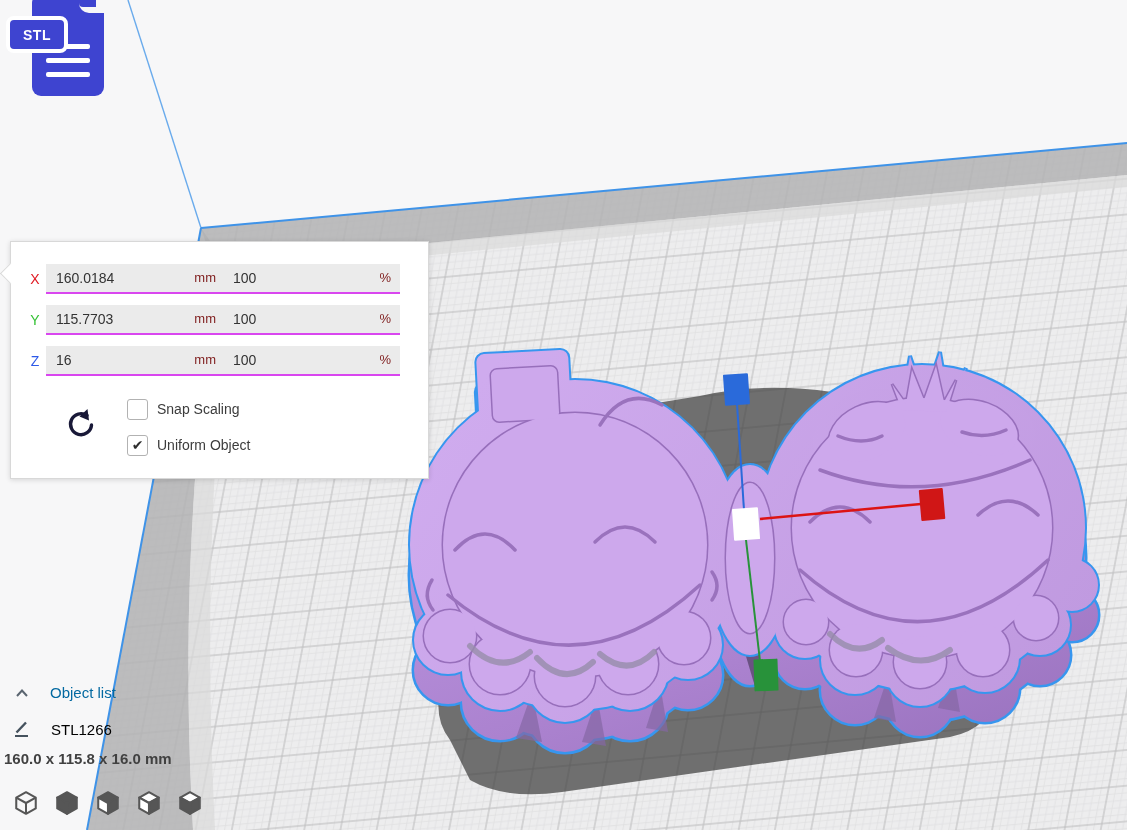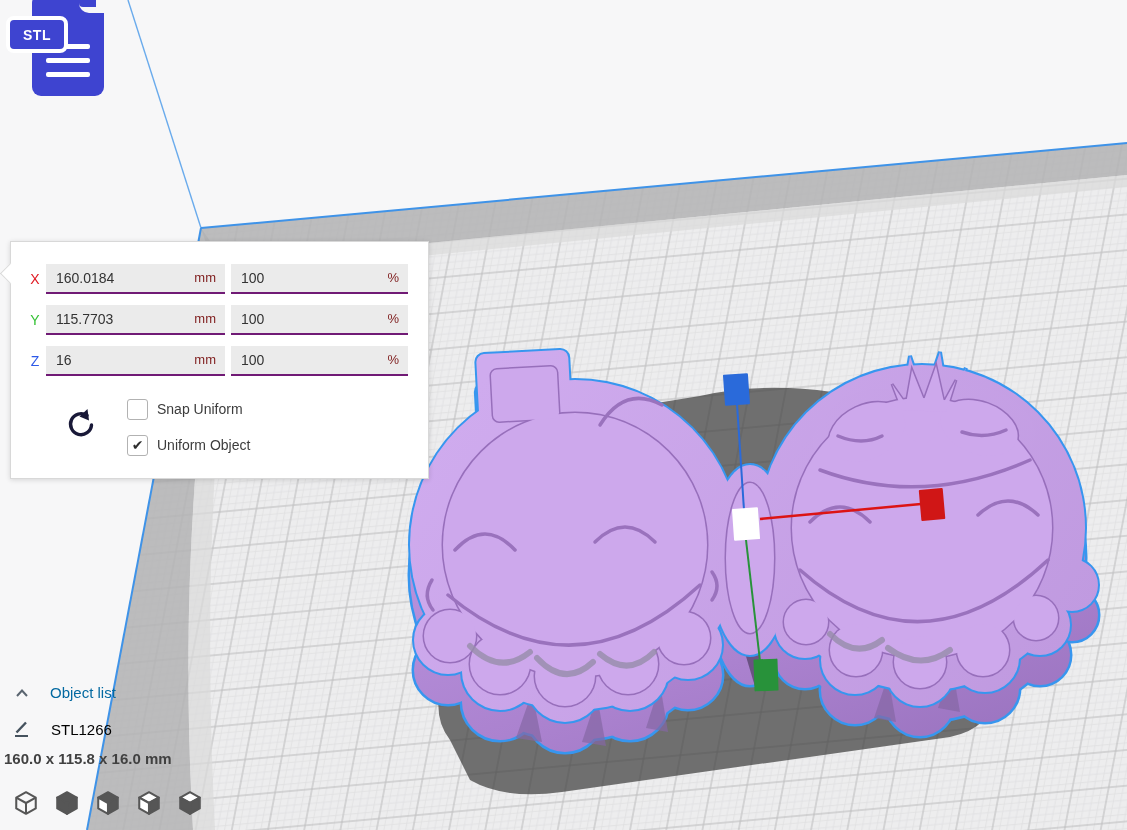--- a/index.html
+++ b/index.html
@@ -18,26 +18,26 @@
     border:4px solid #ffffff;border-radius:8px;color:#fff;font-weight:bold;font-size:14px;
     display:flex;align-items:center;justify-content:center;letter-spacing:.5px;}
 
   
   .panel{position:absolute;left:10px;top:241px;width:417px;height:236px;background:#ffffff;
     border:1px solid #d8d8d8;box-shadow:0 1px 5px rgba(0,0,0,.14);z-index:20;}
   .panel-caret{position:absolute;left:-8px;top:24px;width:14px;height:14px;background:#fff;
     border-left:1px solid #d8d8d8;border-bottom:1px solid #d8d8d8;transform:rotate(45deg);}
   .axis-row{position:absolute;left:0;height:32px;width:100%;}
   .axis-label{position:absolute;left:17px;top:7px;font-size:14px;width:14px;text-align:center;}
-  .field{position:absolute;top:0;height:28px;background:#ebebeb;border-bottom:2px solid #701a75;}
+  .field{position:absolute;top:0;height:28px;background:#ebebeb;border-bottom:2px solid #d946ef;}
   .field input{position:absolute;left:0;top:0;width:100%;height:100%;border:none;background:transparent;
     font-size:14px;color:#333;padding:0 0 0 10px;font-family:"Liberation Sans",sans-serif;outline:none;}
   .field .unit{position:absolute;right:9px;top:6px;font-size:13px;color:#7f1d1d;}
   .f-mm{left:35px;width:179px;}
-  .f-pc{left:220px;width:177px;}
+  .f-pc{left:212px;width:177px;}
   .chk-row{position:absolute;left:116px;height:20px;}
   .chk-box{position:absolute;left:0;top:0;width:19px;height:19px;background:#fff;border:1px solid #b2b2b2;
     border-radius:3px;font-size:14px;color:#2d2d2d;text-align:center;line-height:18px;cursor:pointer;}
   .chk-label{position:absolute;left:30px;top:2px;font-size:14px;color:#3c3c3c;white-space:nowrap;}
   .reset-btn{position:absolute;left:52px;top:166px;width:34px;height:34px;cursor:pointer;}
 
   
   .objlist{position:absolute;left:0;top:676px;width:220px;z-index:15;}
   .obj-header-row{position:absolute;left:14px;top:8px;display:flex;align-items:center;gap:20px;}
   .obj-header{font-size:15px;color:#0369a1;}
@@ -247,21 +247,21 @@
 
   <div class="reset-btn">
     <svg width="34" height="34" viewBox="0 0 34 34">
       <path d="M24,7.5 A10.5,10.5 0 1 0 28.5,17" fill="none" stroke="#191938" stroke-width="3.4" stroke-linecap="round"></path>
       <polygon points="24.5,1 16.5,8.5 26,12.5" fill="#191938"></polygon>
     </svg>
   </div>
 
   <div class="chk-row" style="top:157px;">
     <div class="chk-box"></div>
-    <span class="chk-label">Snap Uniform</span>
+    <span class="chk-label">Snap Scaling</span>
   </div>
   <div class="chk-row" style="top:193px;">
     <div class="chk-box">✔</div>
     <span class="chk-label">Uniform Object</span>
   </div>
 </div>
 
 <div class="objlist">
   <div class="obj-header-row">
     <svg width="16" height="12" viewBox="0 0 16 12">

